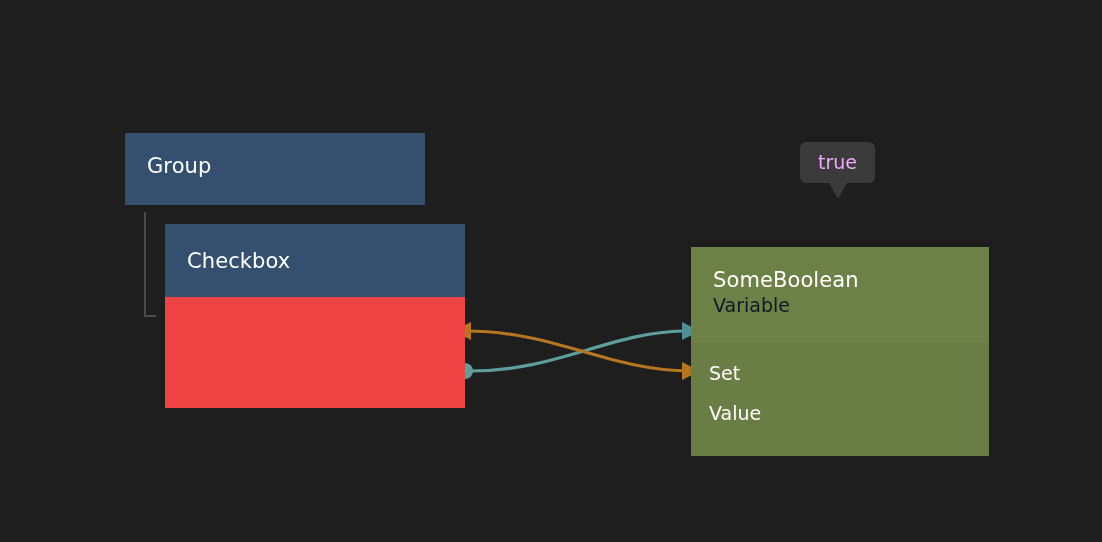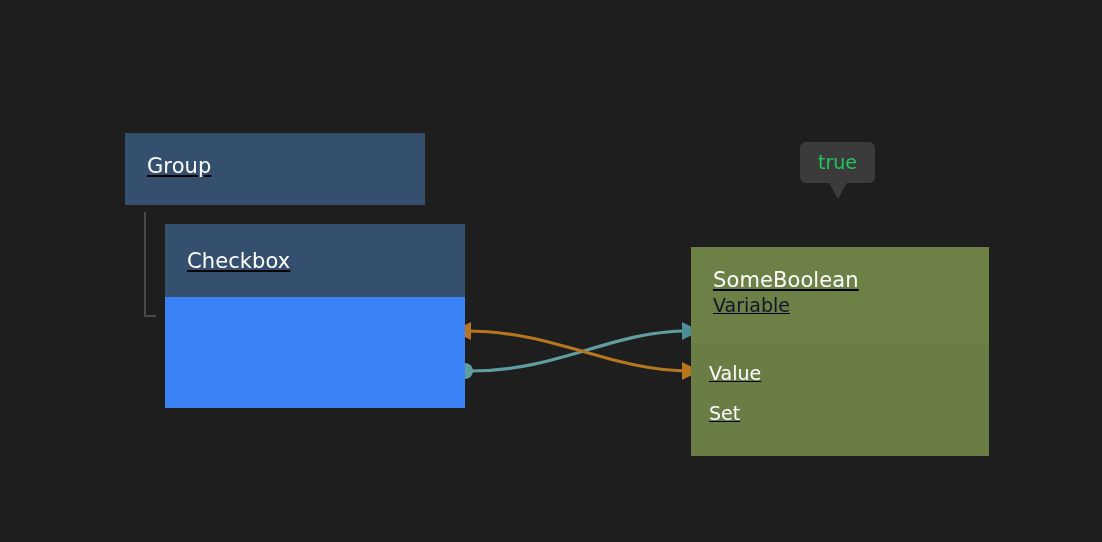--- a/index.html
+++ b/index.html
@@ -31,21 +31,20 @@
     width: 1102px;
     height: 542px;
     pointer-events: none;
     z-index: 1;
   }
 
   
   .node {
     position: absolute;
     z-index: 2;
-    text-decoration: underline;
   }
 
   .node-header {
     padding: 14px 20px 14px 22px;
   }
 
   .node-title {
     font-size: 21px;
     color: #ffffff;
     line-height: 26px;
@@ -111,21 +110,21 @@
     height: 2px;
     background: #4a4a4a;
   }
 
   
   #checkbox-node {
     left: 165px;
     top: 224px;
     width: 300px;
     height: 184px;
-    background: #3b82f6;
+    background: #ef4444;
   }
   #checkbox-node .node-header {
     background: #35506f;
     height: 73px;
     display: flex;
     align-items: center;
   }
 
   
   #variable-node {
@@ -148,21 +147,21 @@
     position: absolute;
     left: 800px;
     top: 142px;
     z-index: 3;
   }
   #value-tooltip .bubble {
     background: #3b3b3b;
     border-radius: 6px;
     padding: 7px 18px 8px;
     font-size: 19px;
-    color: #22c55e;
+    color: #f0abfc;
     line-height: 26px;
     text-align: center;
     white-space: nowrap;
   }
   #value-tooltip .tail {
     position: absolute;
     left: 50%;
     top: 100%;
     margin-left: -9px;
     width: 0;
@@ -205,24 +204,24 @@
     </div>
   </div>
 
   <div class="node" id="variable-node">
     <div class="node-header">
       <div class="node-title">SomeBoolean</div>
       <div class="node-subtitle">Variable</div>
     </div>
     <div class="node-body">
       <div class="port-row in">
-        <span>Value</span>
+        <span>Set</span>
       </div>
       <div class="port-row in">
-        <span>Set</span>
+        <span>Value</span>
       </div>
     </div>
   </div>
 
   <div id="value-tooltip">
     <div class="bubble">true</div>
     <div class="tail"></div>
   </div>
 
 </div>

